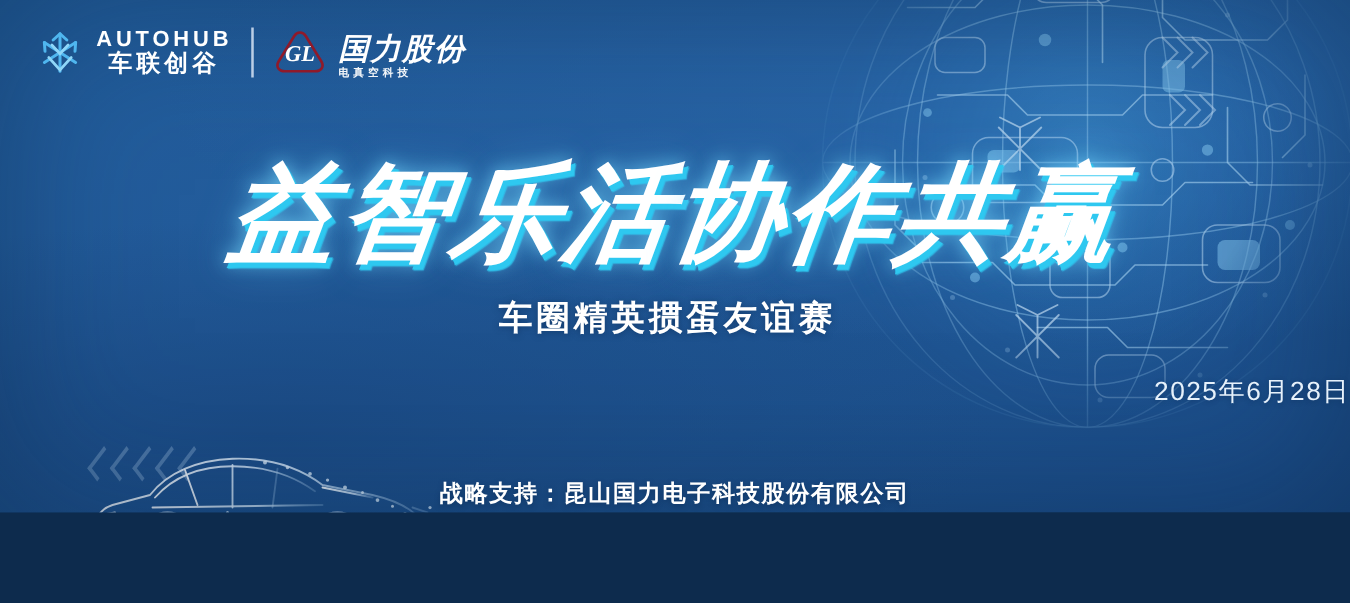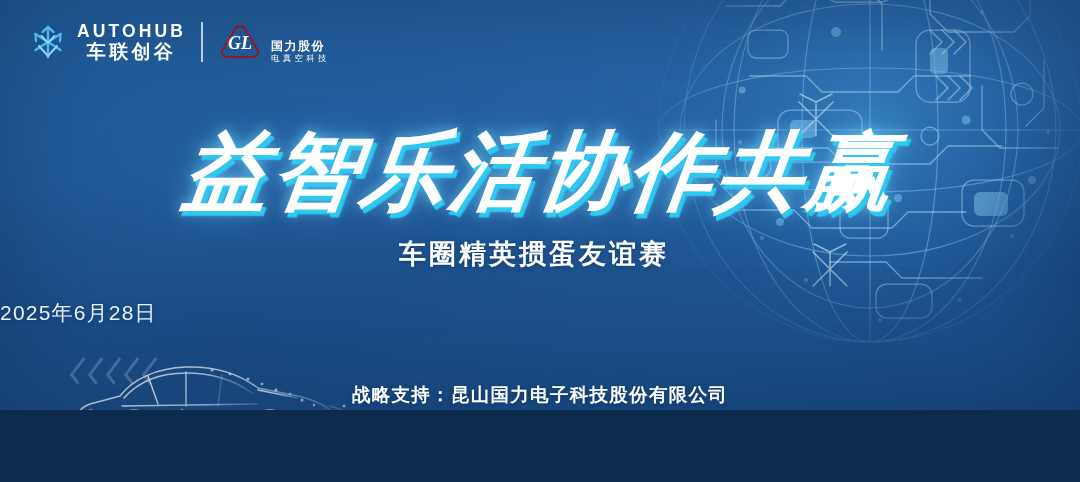--- a/index.html
+++ b/index.html
@@ -32,42 +32,42 @@
   .logos{position:absolute;left:28px;top:22px;display:flex;align-items:center;gap:15px;z-index:6;}
   .logo-autohub{display:flex;align-items:center;gap:9px;}
   .ah-mark{width:40px;height:40px;flex:0 0 40px;}
   .ah-text{display:flex;flex-direction:column;gap:2px;}
   .ah-word{color:#ffffff;font-size:17.5px;font-weight:700;letter-spacing:3.1px;line-height:1;}
   .ah-cn{color:#ffffff;font-size:19px;font-weight:700;letter-spacing:3.3px;line-height:1;text-align:center;}
   .divider{width:2px;height:40px;background:#ccdcee;opacity:.9;}
   .logo-gl{display:flex;align-items:flex-end;gap:9px;}
   .gl-mark{width:44px;height:40px;flex:0 0 44px;}
   .gl-text{display:flex;flex-direction:column;gap:2px;}
-  .gl-cn{color:#ffffff;font-size:12px;font-weight:700;letter-spacing:1.5px;line-height:1;}
-  .gl-sub{color:#ffffff;font-size:8.5px;font-weight:400;letter-spacing:3.3px;line-height:1;opacity:.95;}
+  .gl-cn{color:#ffffff;font-size:24px;font-weight:700;letter-spacing:1.5px;line-height:1;font-style:italic;}
+  .gl-sub{color:#ffffff;font-size:8.5px;font-weight:700;letter-spacing:3.3px;line-height:1;opacity:.95;}
 
   
   .headline{position:absolute;left:0;right:0;top:128px;text-align:center;z-index:5;}
   .headline .hl{
     display:inline-block;color:#ffffff;font-size:86px;line-height:1;font-weight:900;
     letter-spacing:3px;font-style:italic;
     font-family:"Liberation Sans","DejaVu Sans",sans-serif;
     text-shadow:
       3px 4px 0 #2ec8f0,
       4px 5px 1px rgba(46,200,240,.85),
       0 0 14px rgba(120,220,255,.75),
       0 0 34px rgba(90,200,255,.45);
     transform:skewX(-7deg);
   }
 
   .subtitle{position:absolute;left:0;right:12px;top:236px;text-align:center;z-index:5;
     color:#ffffff;font-size:27px;font-weight:700;letter-spacing:3px;
     text-shadow:0 1px 5px rgba(10,40,80,.55);}
 
-  .eventdate{position:absolute;left:0;right:0;top:299px;text-align:left;z-index:5;
+  .eventdate{position:absolute;left:0;right:0;top:299px;text-align:right;z-index:5;
     color:#e6f1fb;font-size:21px;font-weight:400;letter-spacing:1.2px;
     text-shadow:0 1px 4px rgba(10,40,80,.45);}
 
   
   .credits{position:absolute;left:0;right:0;top:386px;text-align:center;z-index:5;}
   .credits div{color:#ffffff;font-size:18.5px;font-weight:700;letter-spacing:1.3px;
     line-height:1;text-shadow:0 1px 4px rgba(10,40,80,.5);}
   .credits div + div{margin-top:18px;text-align:center;}
 
   

